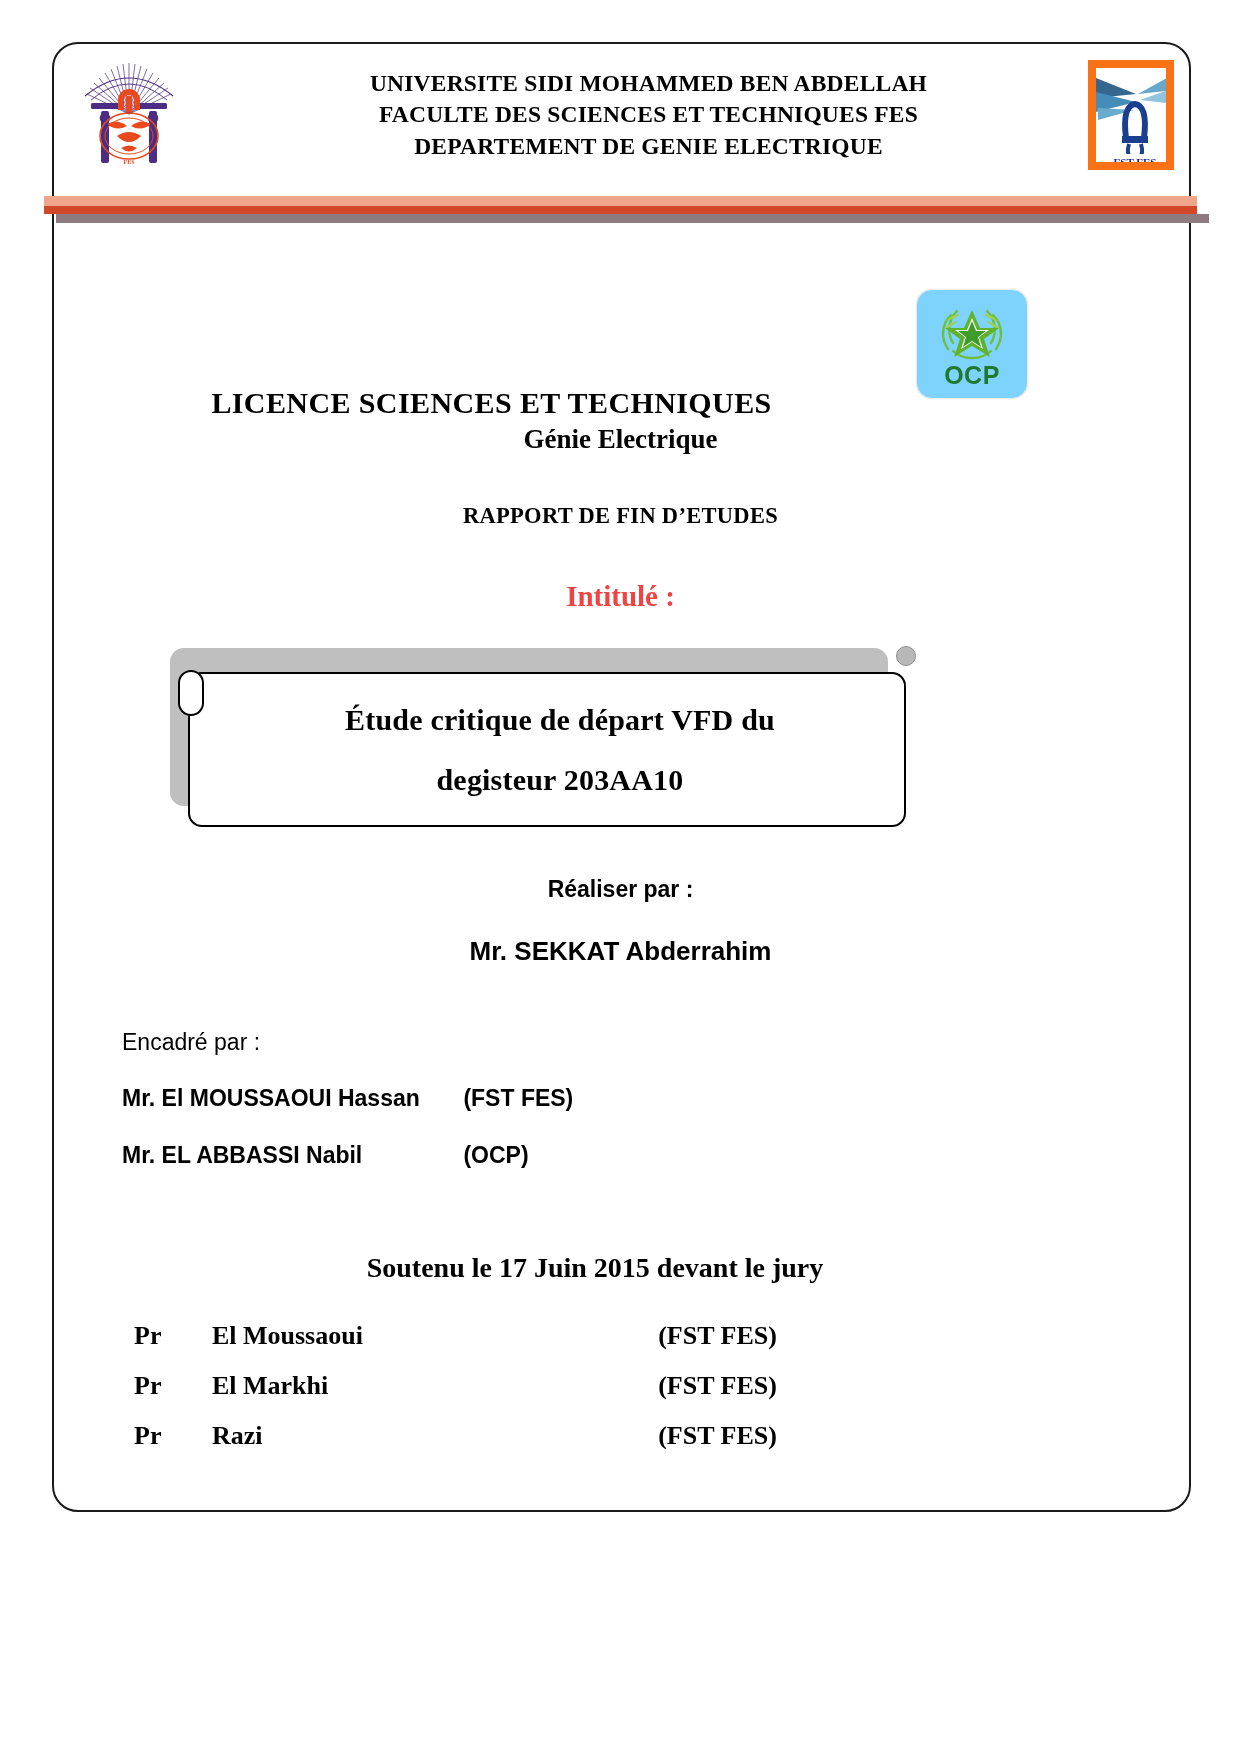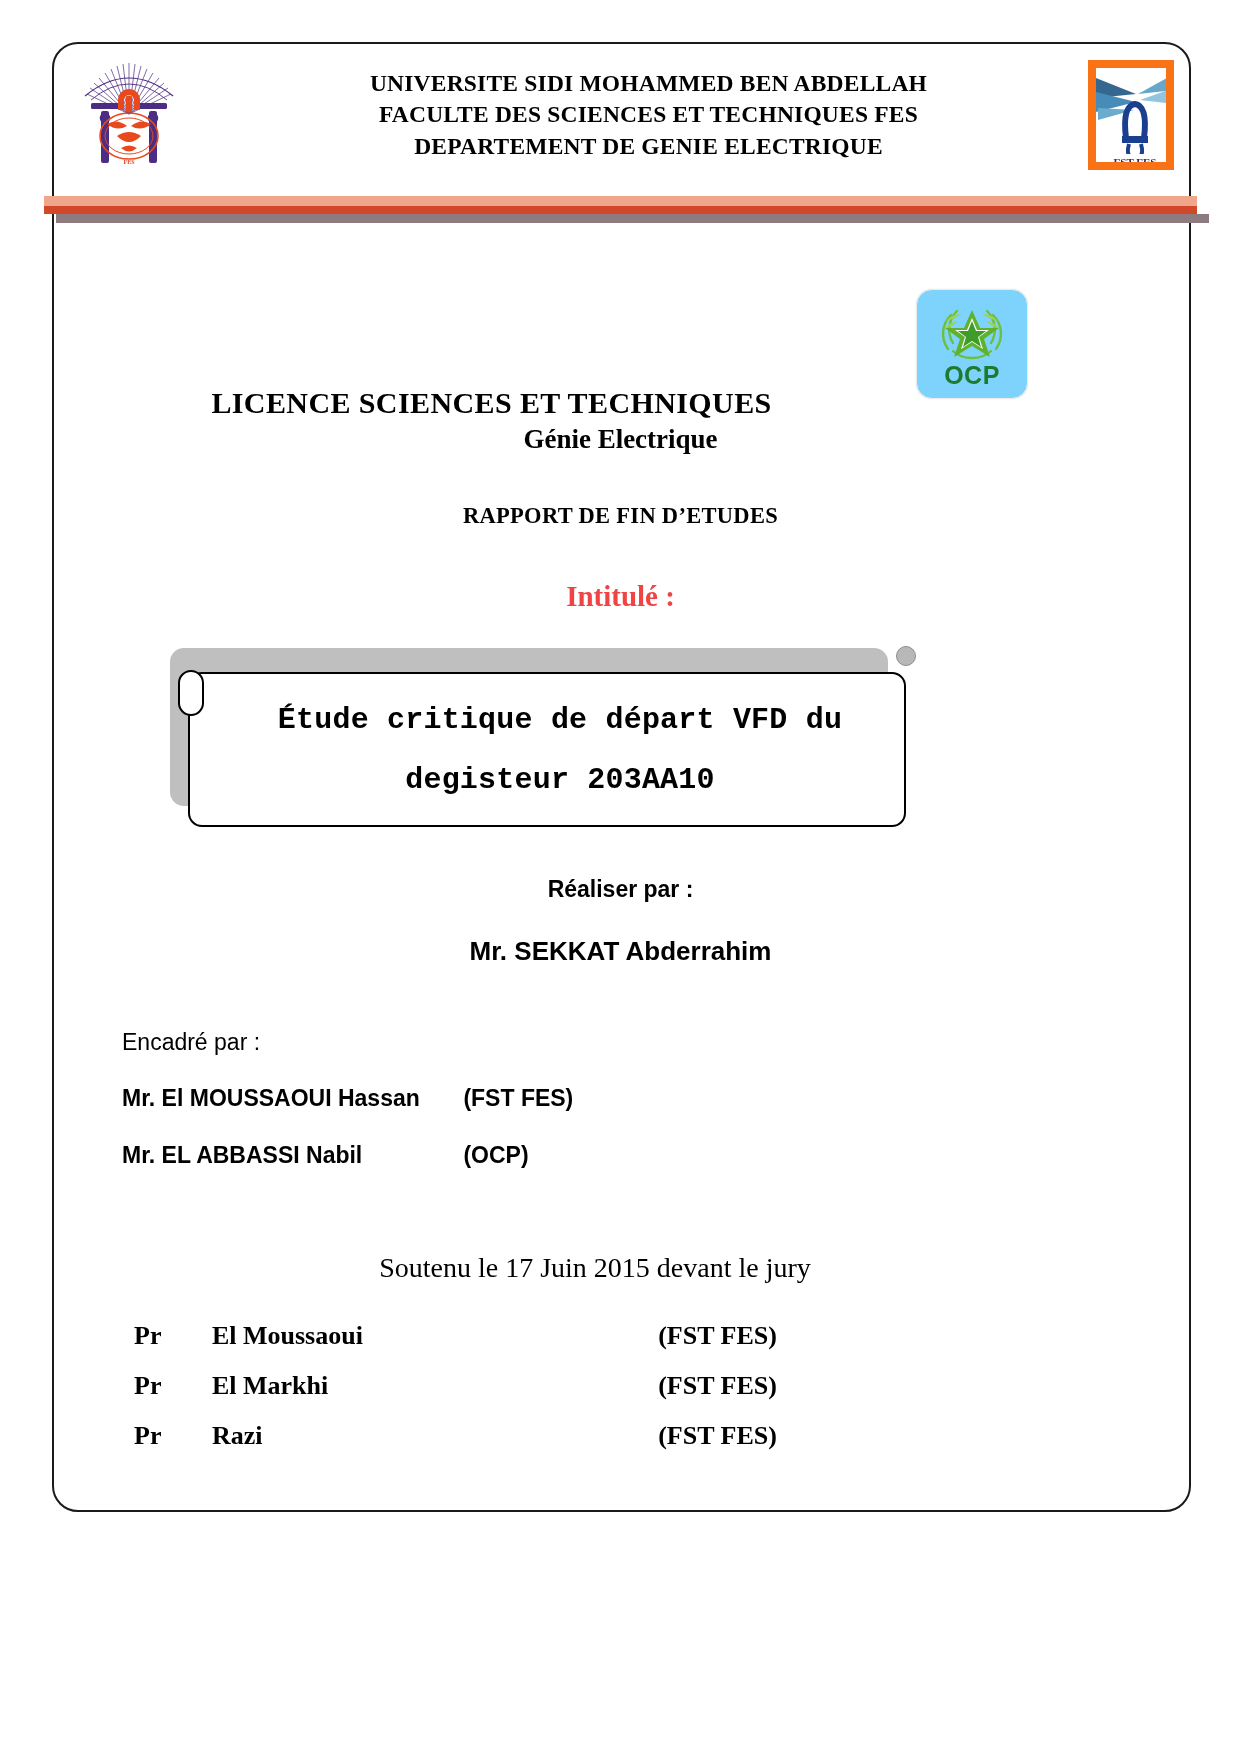--- a/index.html
+++ b/index.html
@@ -228,21 +228,21 @@
     position: absolute;
     left: 18px;
     top: 24px;
     width: 718px;
     height: 155px;
     display: flex;
     flex-direction: column;
     align-items: center;
     justify-content: center;
     gap: 26px;
-    font-family: Liberation Mono, monospace;
+    font-family: Liberation Serif, serif;
     font-weight: bold;
     font-size: 30px;
     color: #000;
     letter-spacing: 0.2px;
     box-sizing: border-box;
     padding-left: 26px;
   }
 
   
   .realiser {
@@ -288,21 +288,21 @@
   .sup-row-1 { top: 1085px; }
   .sup-row-2 { top: 1142px; }
 
   
   .soutenu {
     position: absolute;
     left: 0; top: 1252px;
     width: 1190px;
     text-align: center;
     font-family: "Liberation Serif", serif;
-    font-weight: normal;
+    font-weight: bold;
     font-size: 28px;
     color: #000;
   }
   .jury-table {
     position: absolute;
     left: 134px;
     top: 1311px;
     width: 680px;
     border-collapse: collapse;
     font-family: "Liberation Serif", serif;

